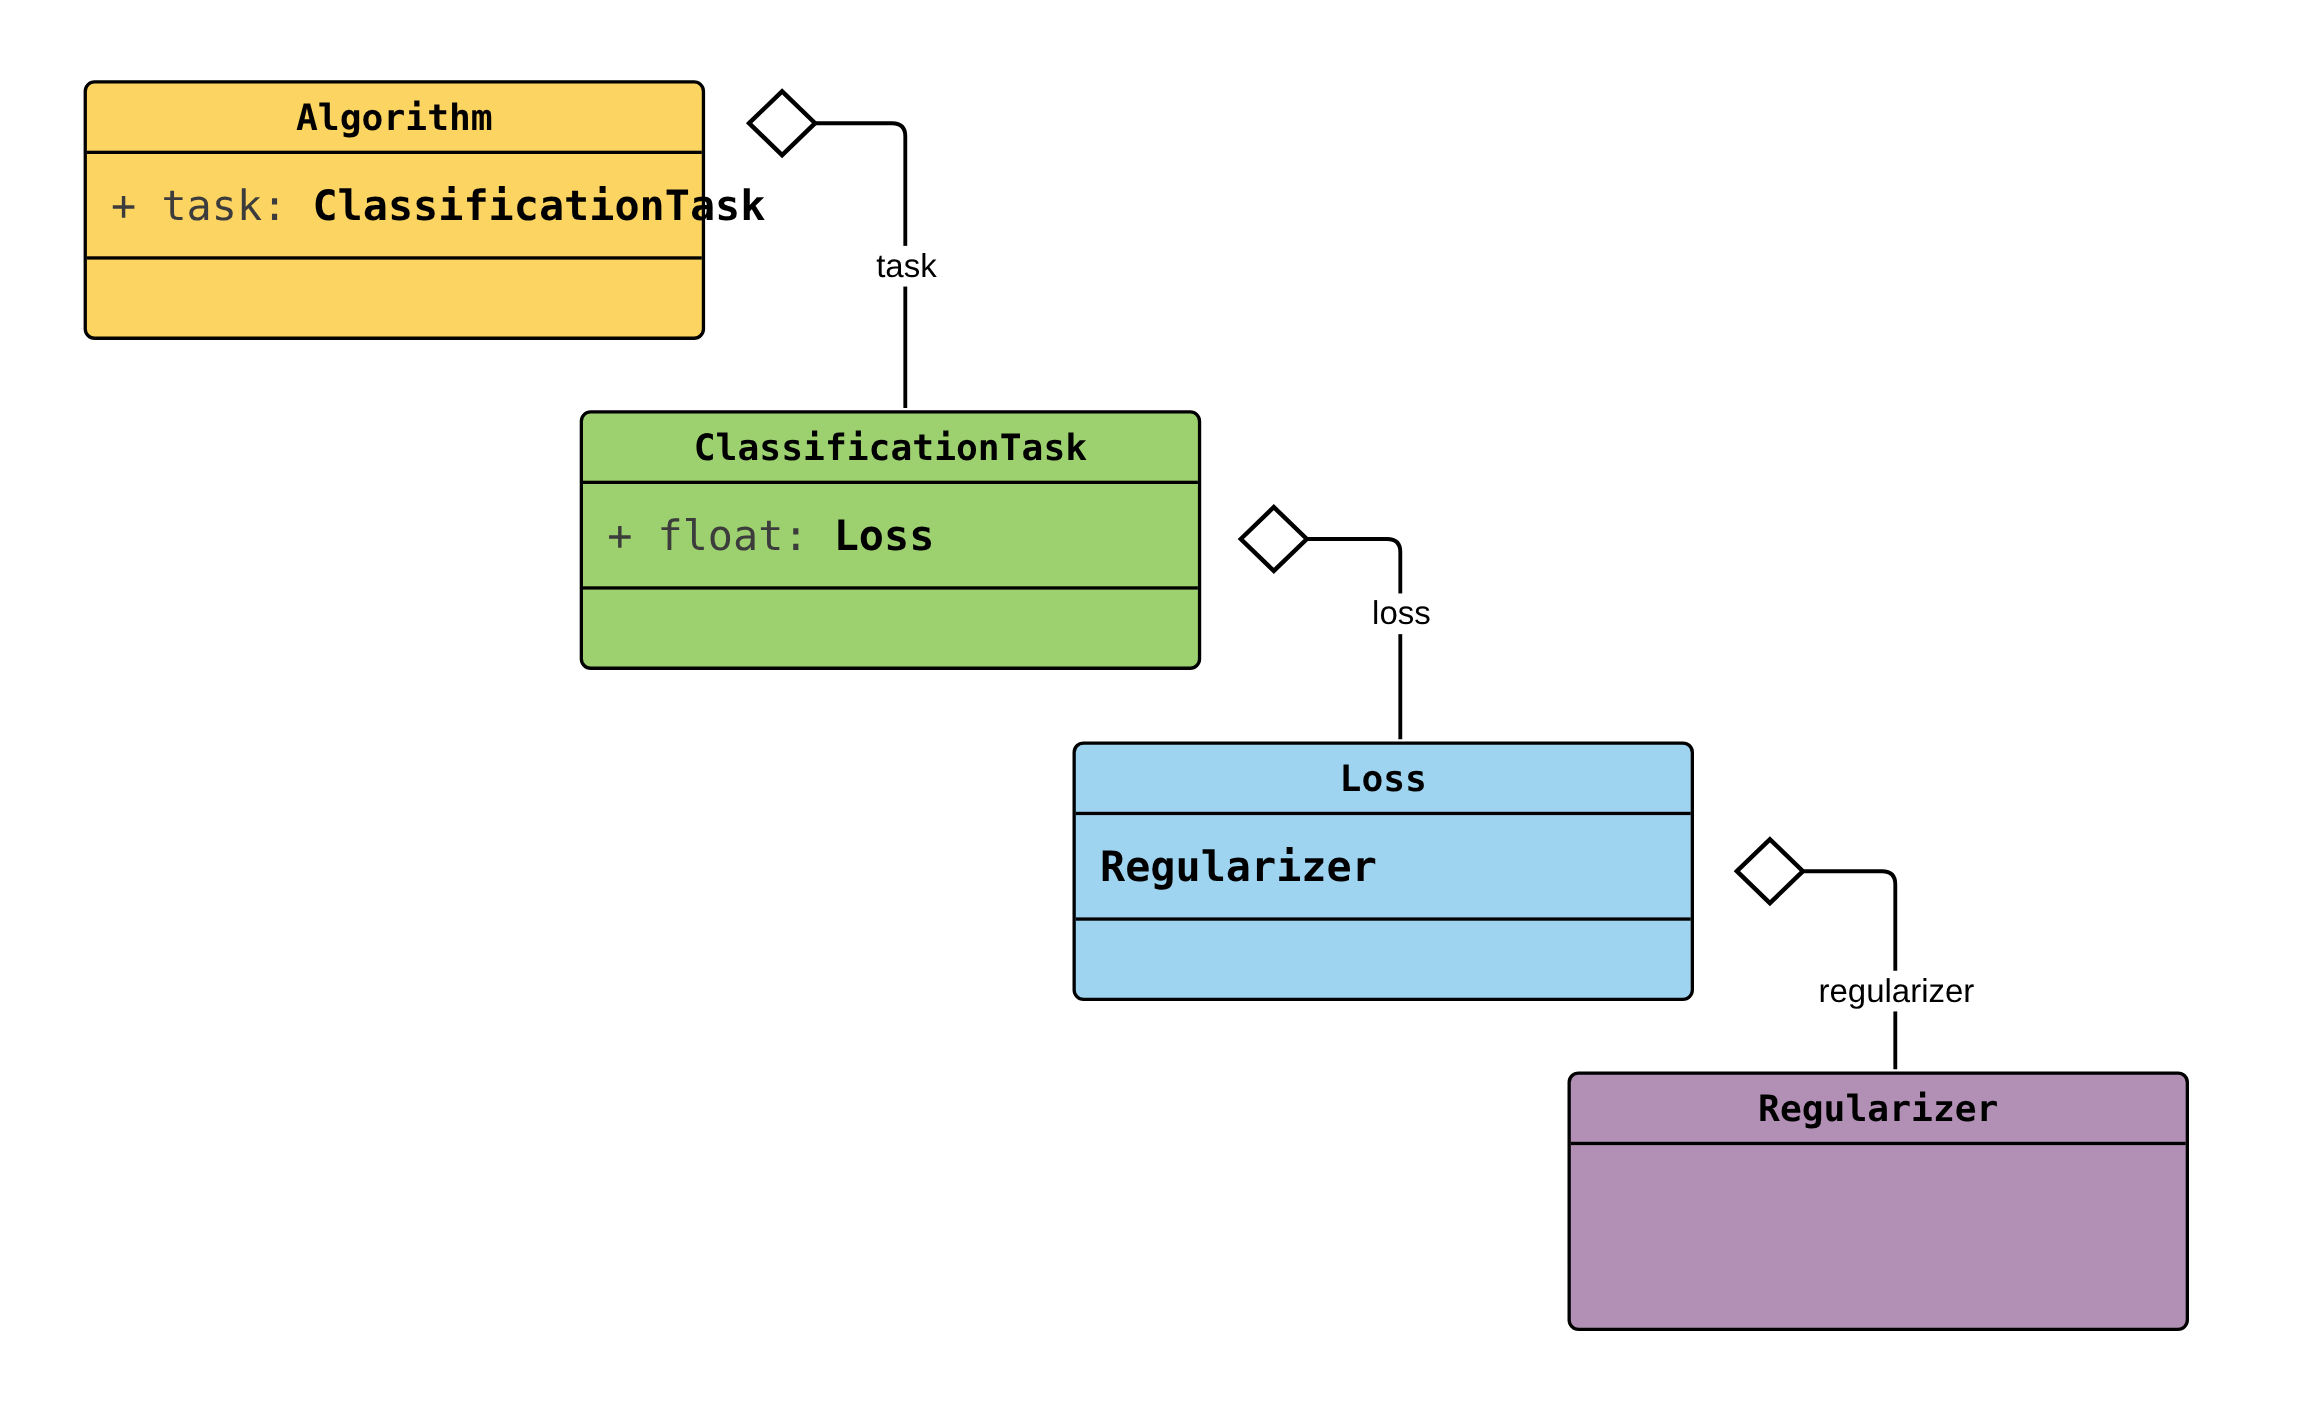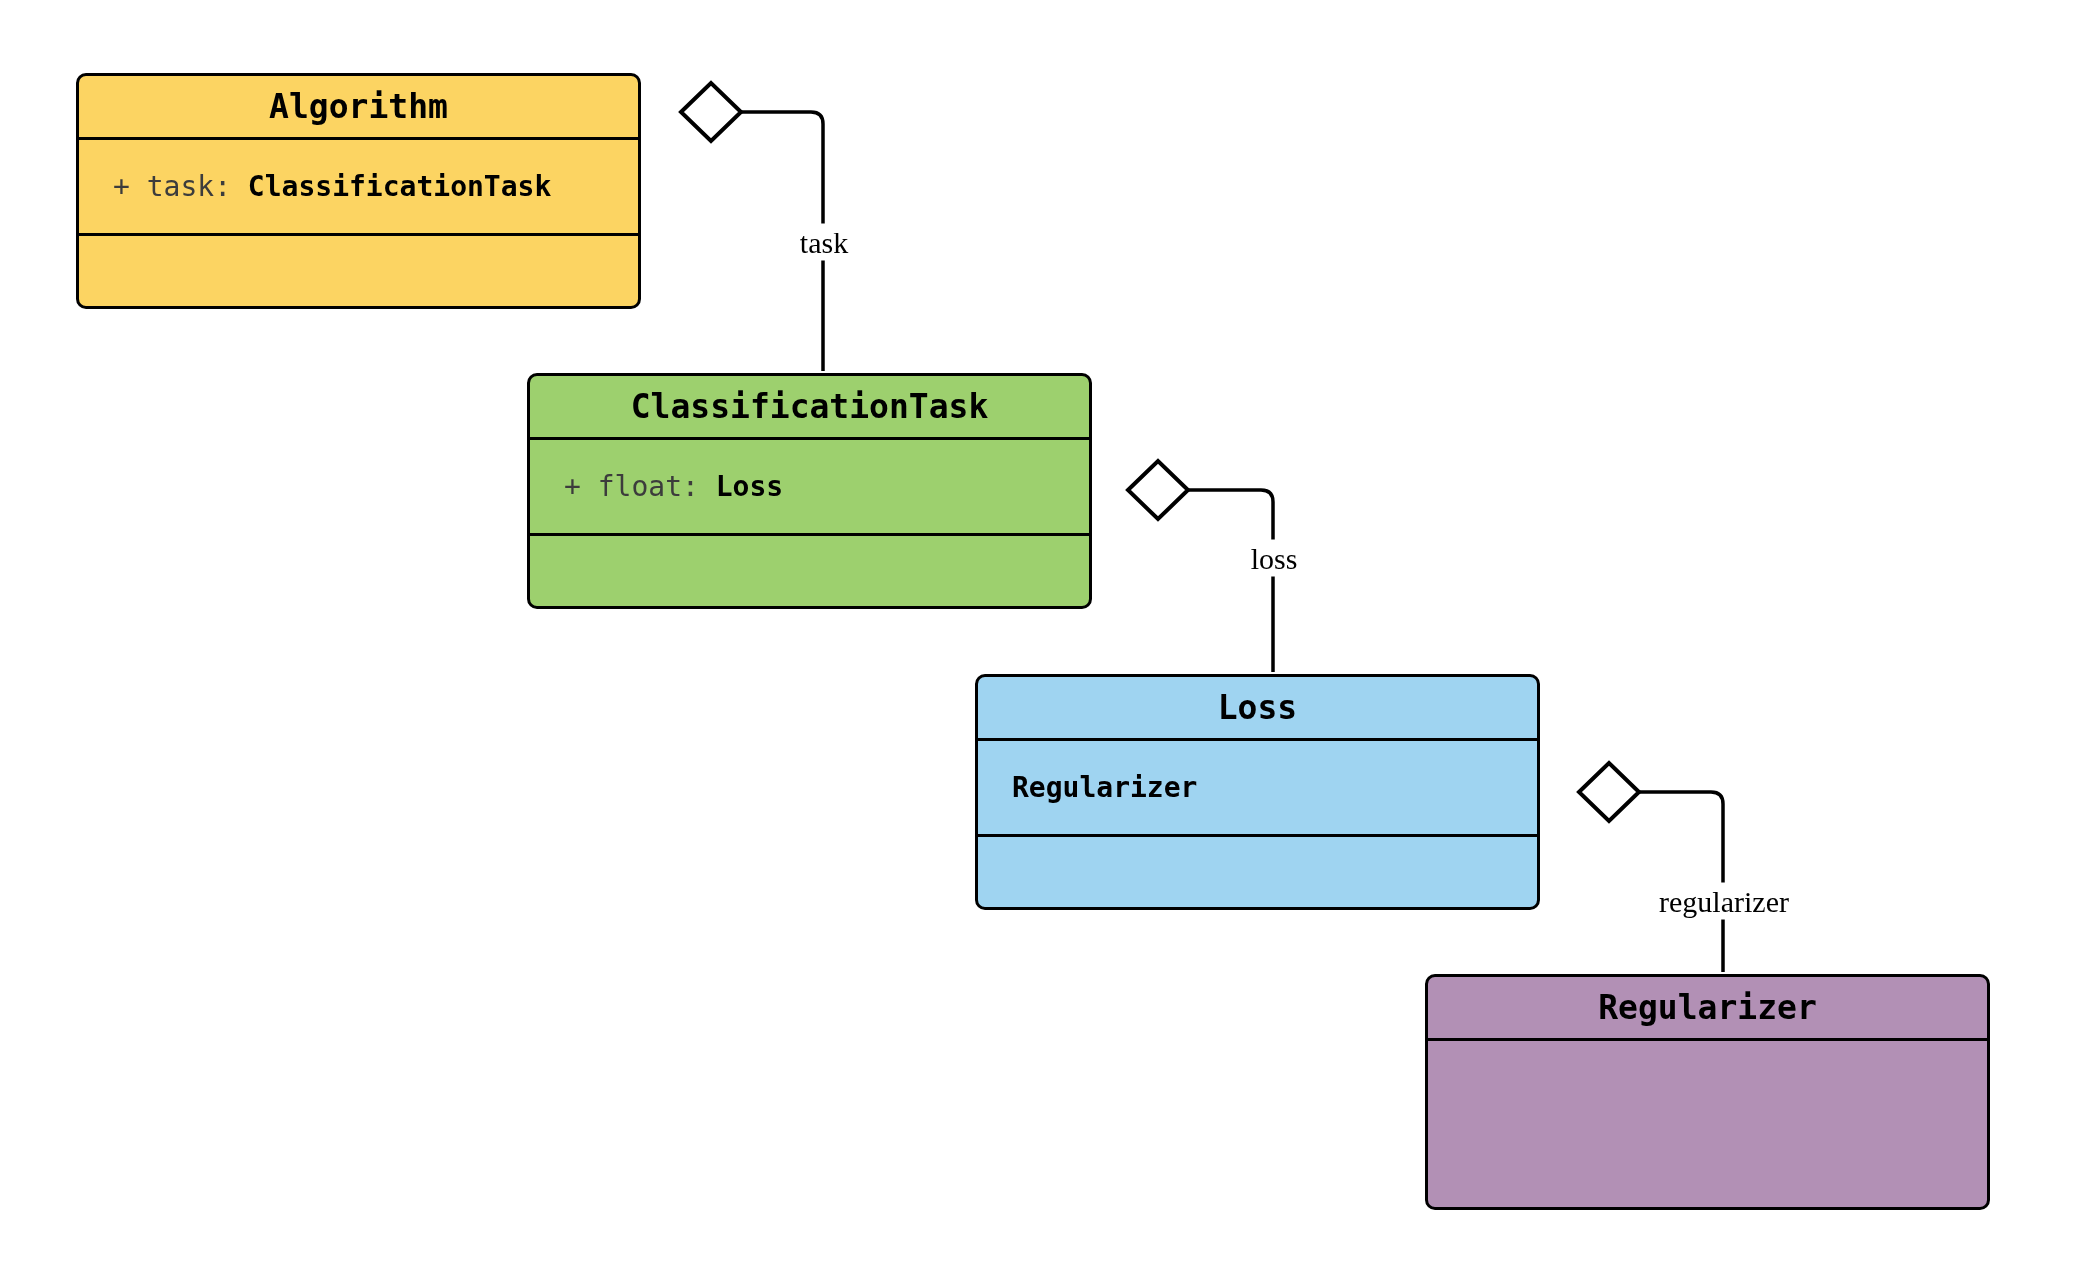--- a/index.html
+++ b/index.html
@@ -37,34 +37,34 @@
     font-size: 33px;
     font-weight: bold;
     color: #000000;
   }
   .uml-attr {
     height: 93px;
     flex: 0 0 93px;
     border-bottom: 3px solid #000000;
     display: flex;
     align-items: center;
-    padding-left: 34px;
-    font-size: 28px;
+    padding-left: 22px;
+    font-size: 38px;
     color: #3c3c3c;
     white-space: pre;
   }
   .attr-type {
     font-weight: bold;
     color: #000000;
   }
   .uml-empty { flex: 1 1 auto; }
   .edge-label {
     position: absolute;
     transform: translate(-50%, -50%);
-    font-family: Liberation Serif, serif;
+    font-family: Liberation Sans, sans-serif;
     font-size: 30px;
     color: #000000;
     background: #ffffff;
     padding: 2px 8px;
     line-height: 1.1;
     white-space: nowrap;
   }
 </style>
 </head>
 <body>

